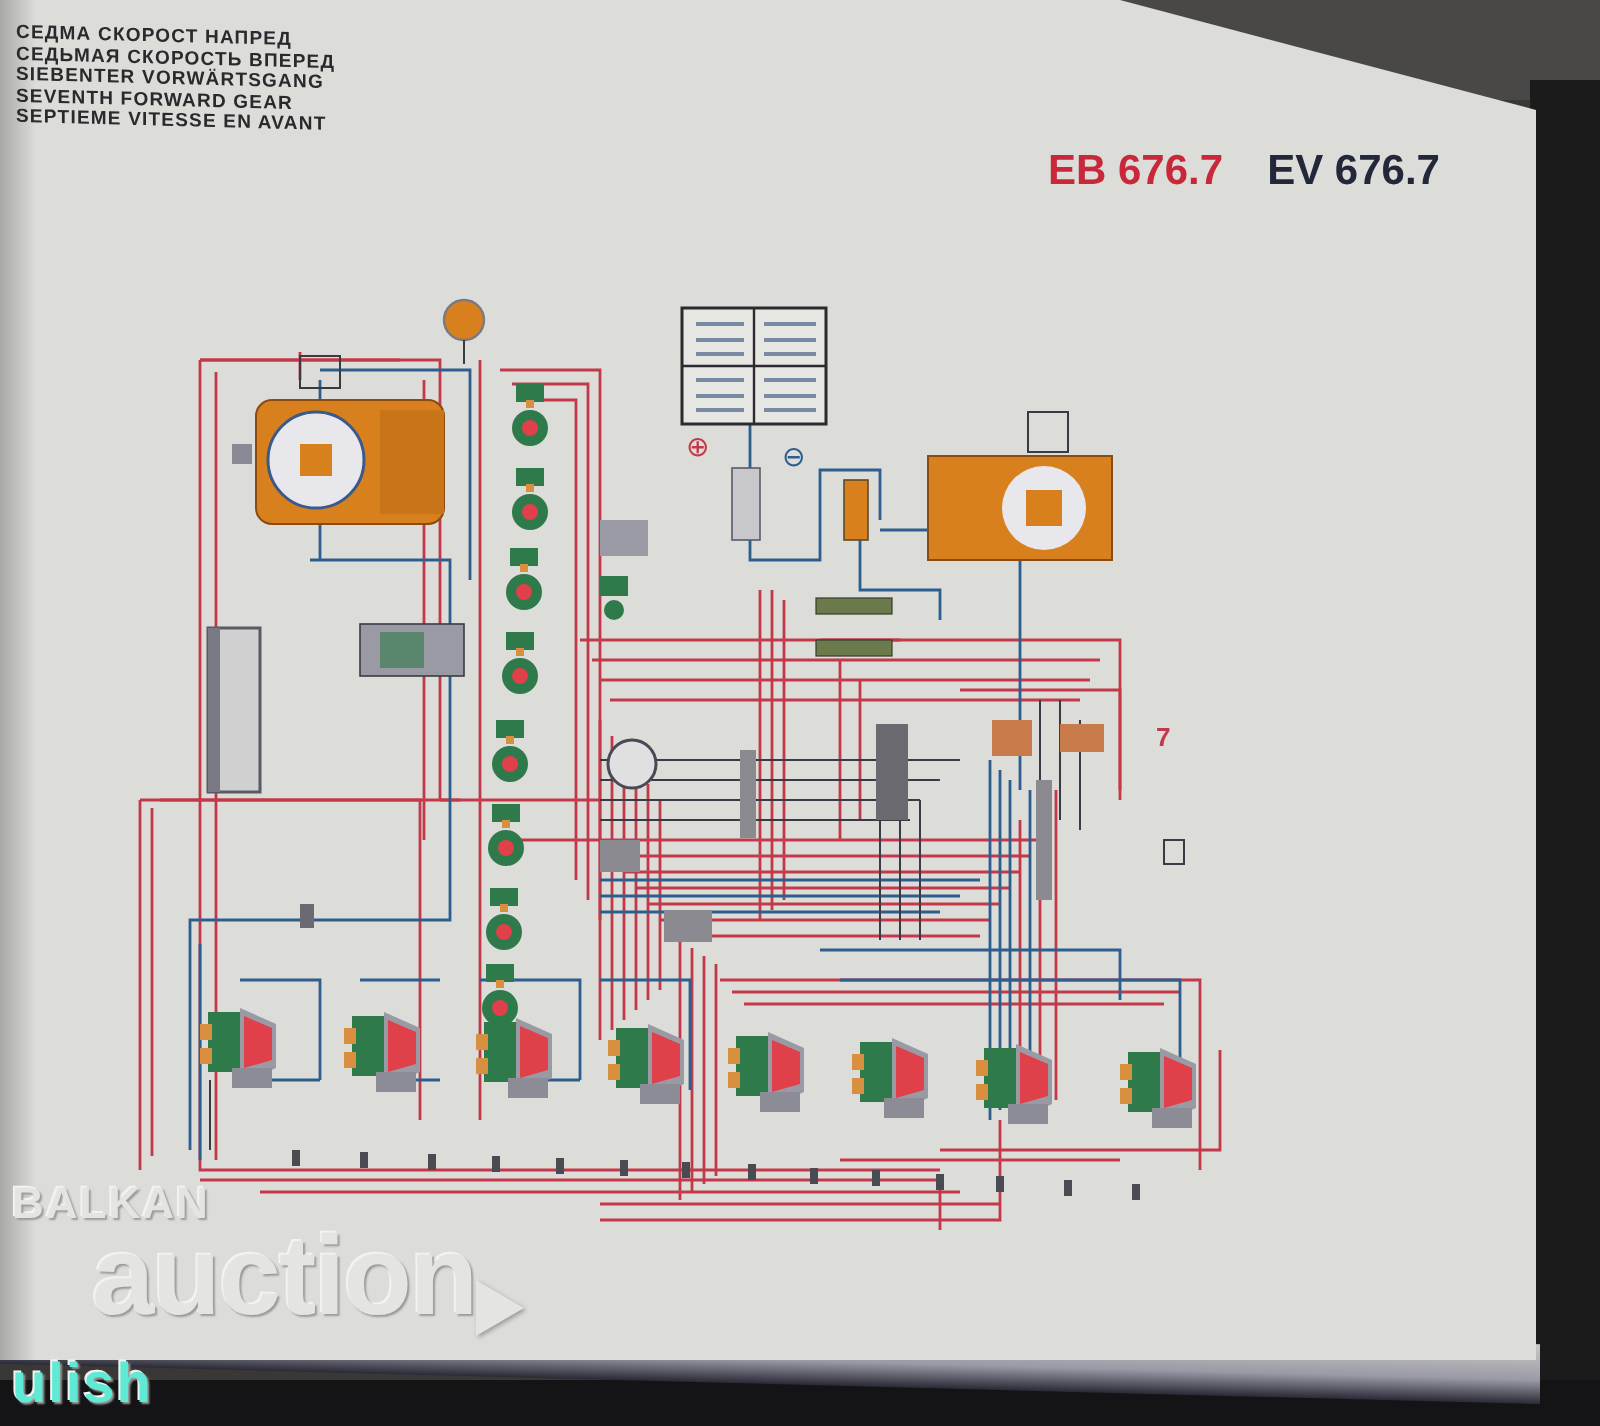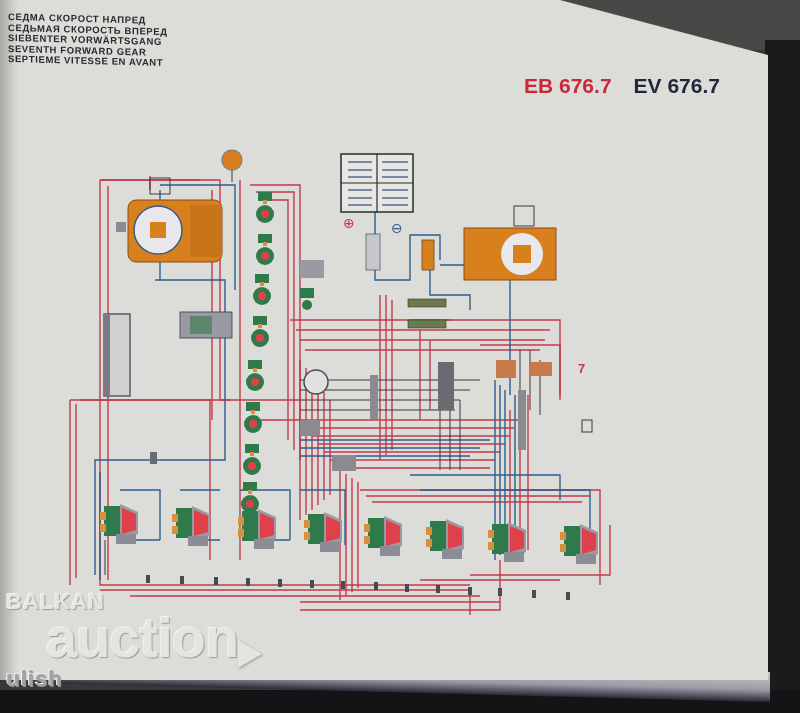--- a/index.html
+++ b/index.html
@@ -13,21 +13,21 @@
   .page-shade{position:absolute;left:0;top:0;width:18px;height:680px;background:linear-gradient(90deg,#a8a8a4,#dcdcd8);}
   .captions{position:absolute;left:8px;top:14px;}
   .cap{font-size:9.5px;font-weight:bold;letter-spacing:0.6px;color:#2a2a2e;line-height:10.5px;white-space:nowrap;transform:skewY(1.5deg);}
   .models{position:absolute;left:524px;top:74px;font-weight:bold;font-size:21px;white-space:nowrap;}
   .model-eb{color:#c8283a;text-align:center;}
   .model-ev{color:#22283a;margin-left:22px;}
   .diagram{position:absolute;left:0;top:0;width:800px;height:713px;}
   .wm{position:absolute;left:6px;top:590px;color:#e4e4e2;text-shadow:1px 1px 1px #9a9a98,-1px -1px 0 #f2f2f0;}
   .wm-balkan{font-size:22px;font-weight:bold;letter-spacing:1px;line-height:24px;}
   .wm-auction{font-size:56px;font-weight:bold;line-height:48px;letter-spacing:-1px;margin-left:40px;}
-  .wm-sub{font-size:22px;font-weight:bold;color:#a3a3a3;line-height:22px;letter-spacing:1px;margin-top:6px;}
+  .wm-sub{font-size:28px;font-weight:bold;color:#5eead4;line-height:22px;letter-spacing:1px;margin-top:19px;}
   .wm-play{position:absolute;left:232px;top:50px;width:0;height:0;border-left:24px solid #e4e4e2;border-top:14px solid transparent;border-bottom:14px solid transparent;filter:drop-shadow(1px 1px 1px #9a9a98);}
 </style>
 </head>
 <body>
 
 <div class="bg-top"></div>
 <div class="bg-right"></div>
 <div class="bg-bottom"></div>
 <div class="page-edge"></div>
 

